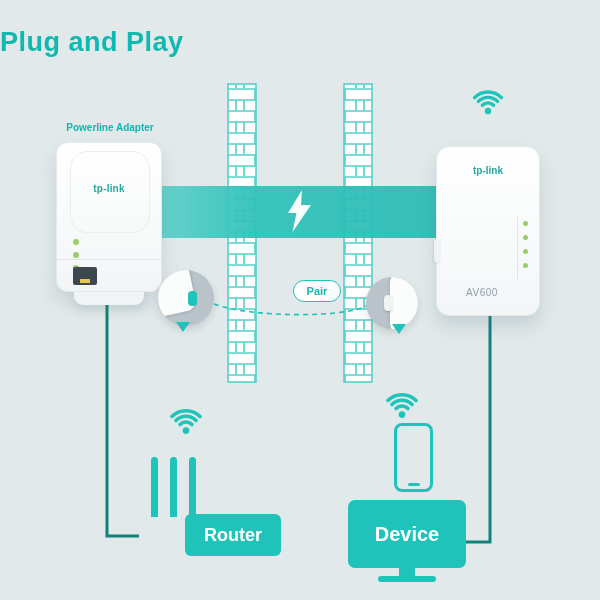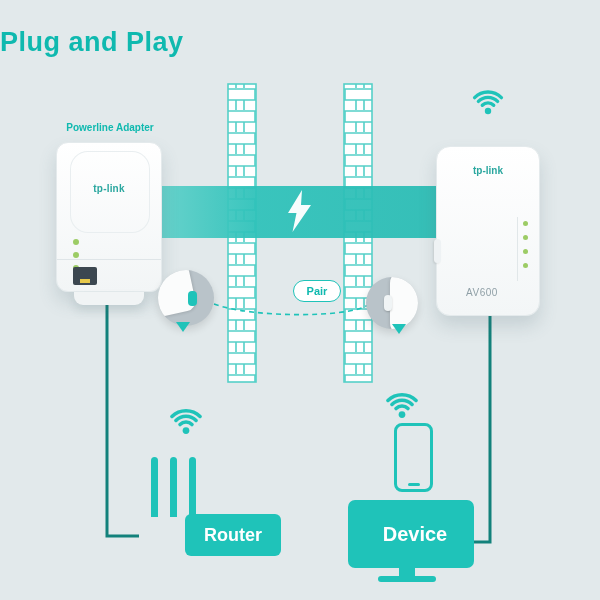--- a/index.html
+++ b/index.html
@@ -91,21 +91,21 @@
               line-height:42px;z-index:5;margin-left:48px;}
 
   
   .device-wifi{position:absolute;left:381px;top:386px;z-index:4;}
   .phone{position:absolute;left:394px;top:423px;width:33px;height:63px;border:3px solid var(--teal,#1fc3b9);
          border-radius:8px;z-index:4;box-sizing:content-box;}
   .phone-bar{position:absolute;left:50%;bottom:3px;transform:translateX(-50%);width:12px;height:3px;
              background:var(--teal,#1fc3b9);border-radius:2px;}
   .monitor{position:absolute;left:348px;top:500px;width:118px;height:68px;background:var(--teal,#1fc3b9);
            border-radius:7px;color:#fff;font-size:20px;font-weight:bold;text-align:center;
-           line-height:68px;z-index:5;padding-left:8px;}
+           line-height:68px;z-index:5;}
   .stand-neck{position:absolute;left:399px;top:568px;width:16px;height:8px;background:var(--teal,#1fc3b9);z-index:5;}
   .stand-base{position:absolute;left:378px;top:576px;width:58px;height:6px;background:var(--teal,#1fc3b9);
               border-radius:3px;z-index:5;}
 
   .z1{z-index:1;} .z2{z-index:2;} .z5{z-index:5;}
 </style>
 </head>
 <body>
 
 <div id="stage">

